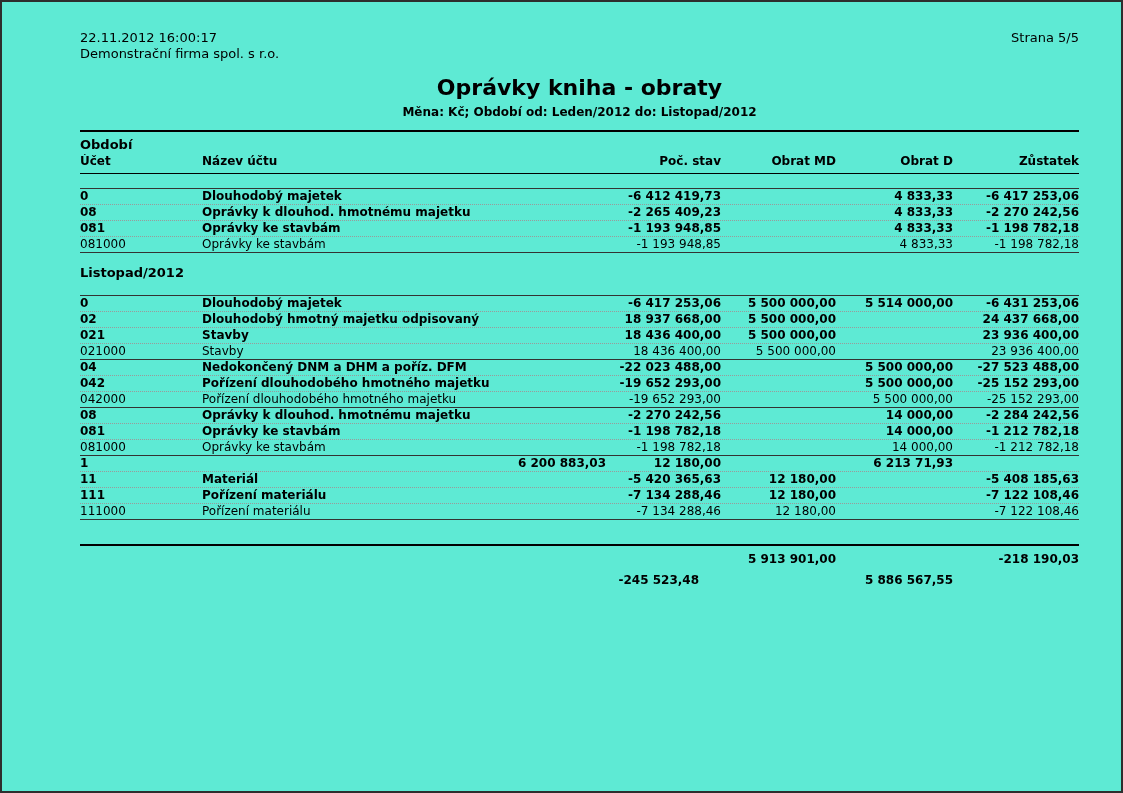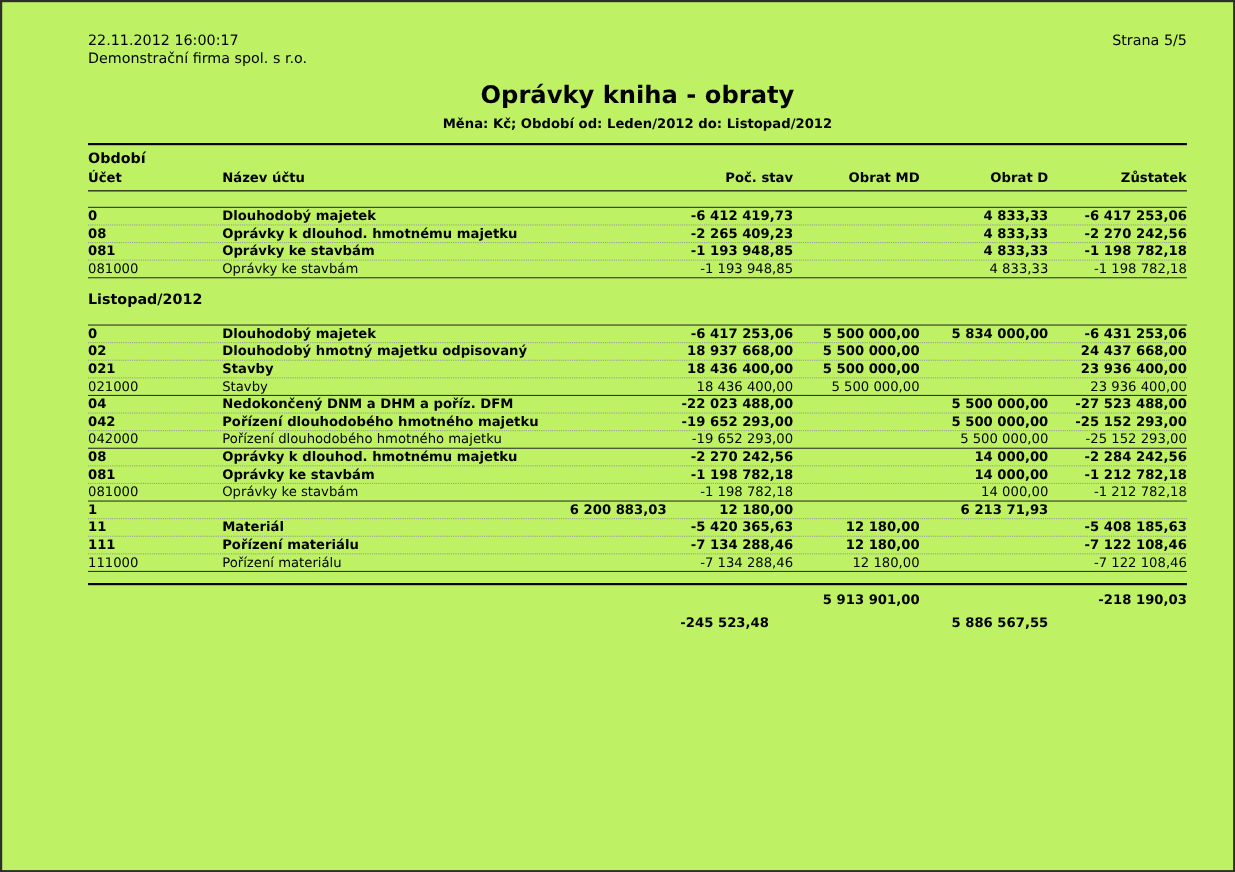--- a/index.html
+++ b/index.html
@@ -4,21 +4,21 @@
 <style>
   * { margin: 0; padding: 0; box-sizing: border-box; }
   html, body { background: #ffffff; }
   body {
     font-family: "DejaVu Sans", "Liberation Sans", sans-serif;
     color: #000;
   }
   .page {
     width: 1123px;
     height: 793px;
-    background: #bef264;
+    background: #5eead4;
     border: 2px solid #2e2e2e;
     padding: 28px 42px 0 78px;
     overflow: hidden;
   }
   .page-header {
     display: flex;
     justify-content: space-between;
     align-items: flex-start;
     font-size: 13px;
     line-height: 16px;
@@ -61,21 +61,21 @@
   }
   .row.bold { font-weight: bold; }
   .sep-dotted { border-bottom: 1px dotted #9a9a9a; }
   .sep-solid { border-bottom: 1px solid #333; }
   .section-label {
     font-size: 13px;
     font-weight: bold;
     margin-top: 12px;
     line-height: 16px;
   }
-  .totals { border-top: 2px solid #000; margin-top: 10px; padding-top: 3px; }
+  .totals { border-top: 2px solid #000; margin-top: 24px; padding-top: 3px; }
   .trow {
     font-size: 12px;
     font-weight: bold;
     height: 21px;
     line-height: 20px;
   }
   .offset { padding-right: 22px; }
 </style>
 </head>
 <body>
@@ -142,21 +142,21 @@
             <div class="c num">-1 198 782,18</div>
           </div>
         </div>
         <div class="section-label">Listopad/2012</div>
         <div class="rows">
           <div class="grid row bold sep-dotted">
             <div class="c">0</div>
             <div class="c">Dlouhodobý majetek</div>
             <div class="c num">-6 417 253,06</div>
             <div class="c num">5 500 000,00</div>
-            <div class="c num">5 834 000,00</div>
+            <div class="c num">5 514 000,00</div>
             <div class="c num">-6 431 253,06</div>
           </div>
           <div class="grid row bold sep-dotted">
             <div class="c">02</div>
             <div class="c">Dlouhodobý hmotný majetku odpisovaný</div>
             <div class="c num">18 937 668,00</div>
             <div class="c num">5 500 000,00</div>
             <div class="c num"></div>
             <div class="c num">24 437 668,00</div>
           </div>

